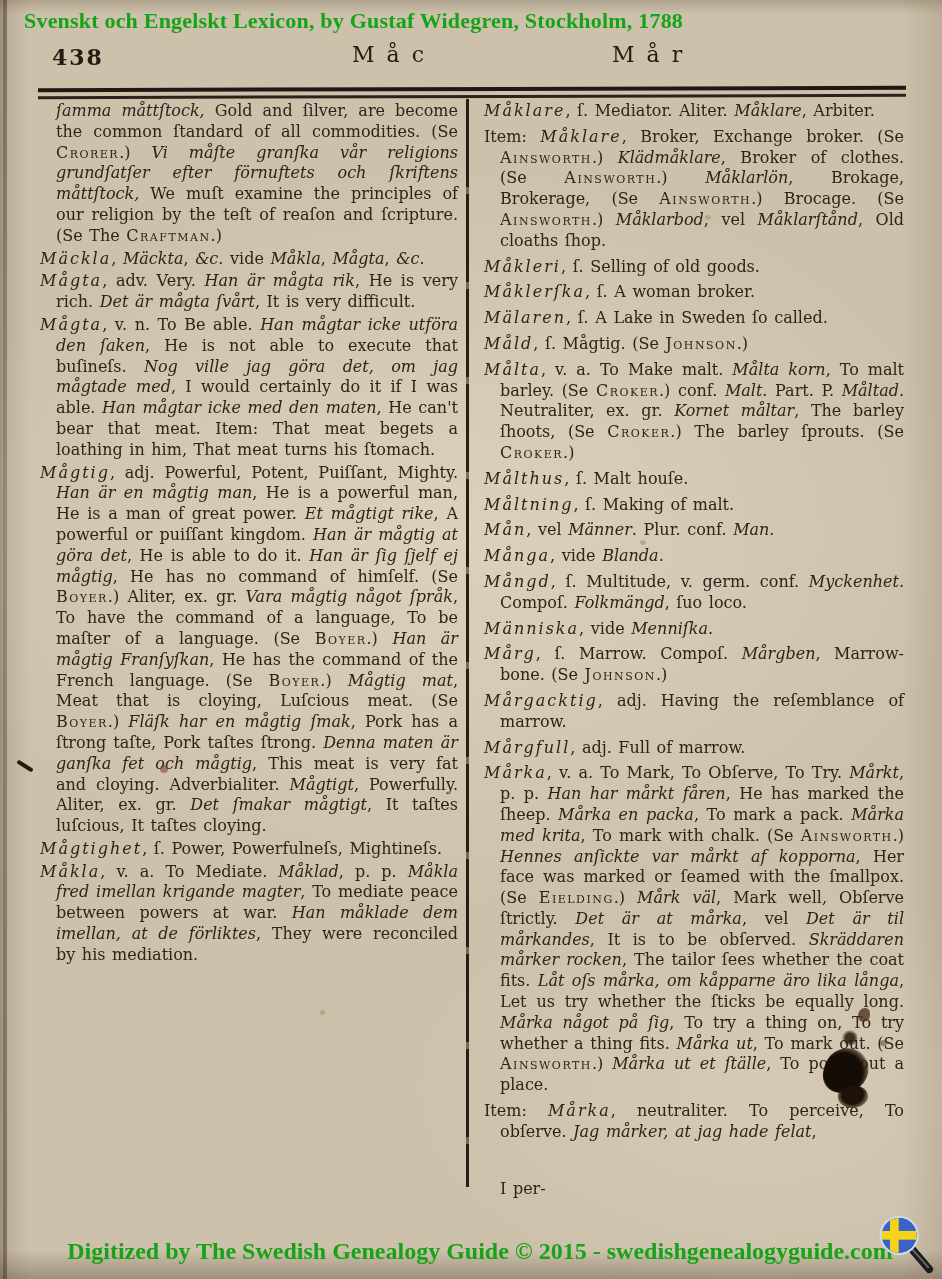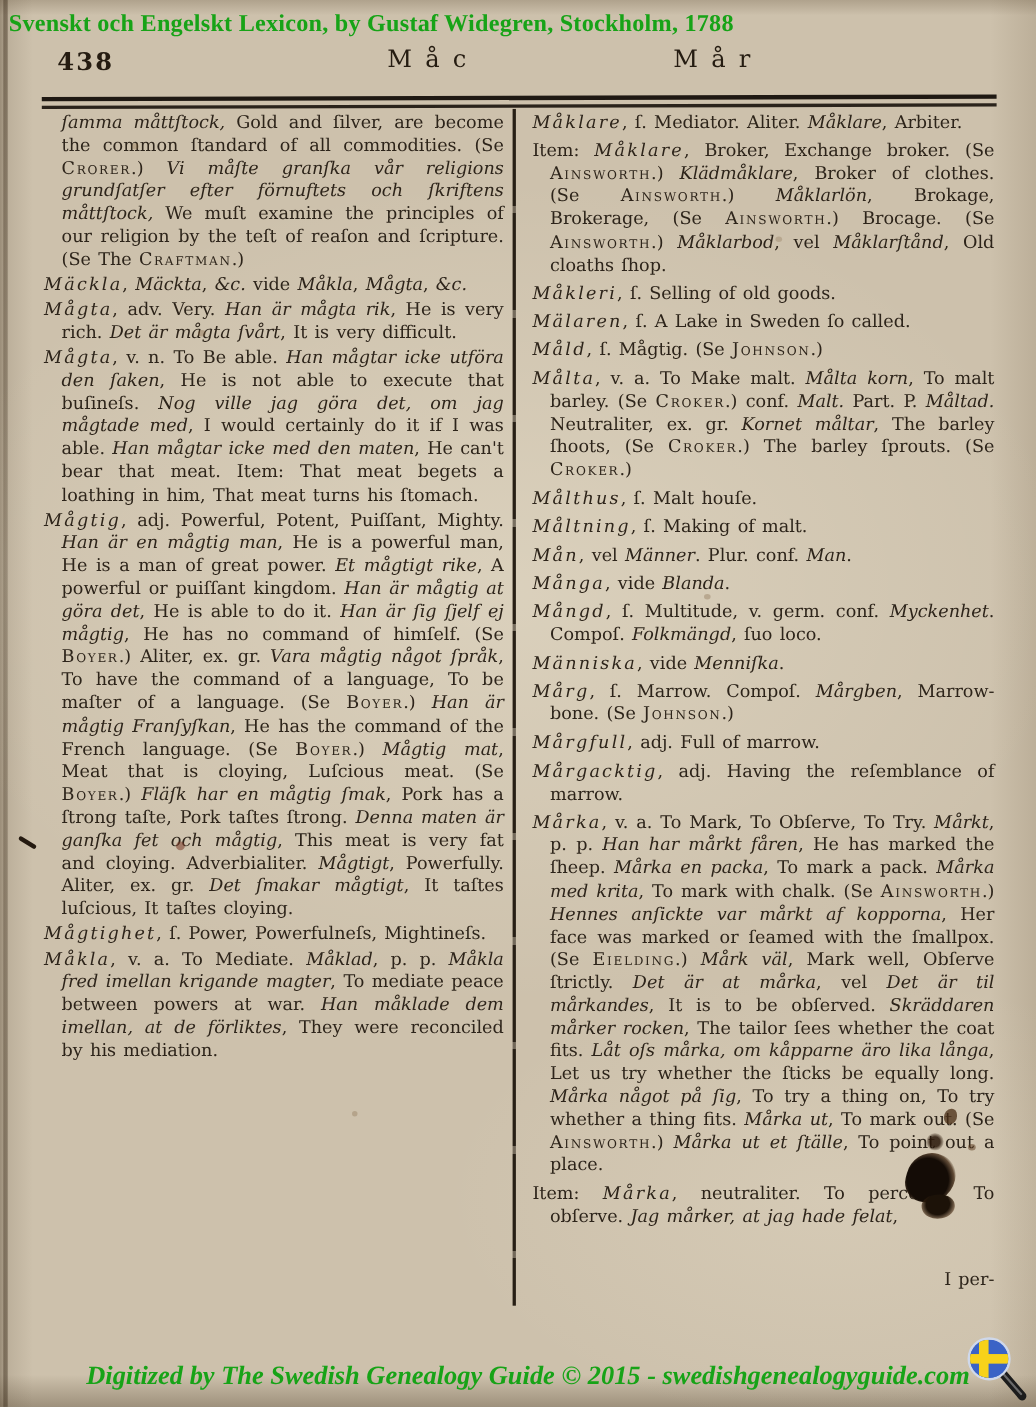--- a/index.html
+++ b/index.html
@@ -31,37 +31,37 @@
            background:radial-gradient(ellipse at 50% 40%, #1c1208 0 50%, rgba(70,42,18,0.6) 72%, rgba(70,42,18,0) 80%);
            border-radius:45% 55% 50% 60%; transform:rotate(-10deg); }
   .blot3 { position:absolute; left:842px; top:1030px; width:16px; height:16px;
            background:radial-gradient(circle, rgba(40,22,8,0.85) 0 40%, rgba(40,22,8,0) 75%); border-radius:50%; }
   
   .crease { position:absolute; left:3px; top:0; width:4px; height:1279px;
             background:linear-gradient(180deg, rgba(60,45,28,0.45), rgba(60,45,28,0.25) 40%, rgba(60,45,28,0.45)); }
   .margin-mark { position:absolute; left:16px; top:764px; width:18px; height:4px;
                  background:#241a10; transform:rotate(32deg); border-radius:2px; }
 
-  .banner { position:absolute; left:8px; top:8px; font-family:"Liberation Serif", serif;
+  .banner { position:absolute; left:24px; top:8px; font-family:"Liberation Serif", serif;
             font-weight:bold; font-size:22px; letter-spacing:0.2px; }
   .pagenum { position:absolute; left:52px; top:44px; font-size:22px; letter-spacing:2px; color:#251c11;font-weight:bold; }
   .runhead { position:absolute; top:42px; font-size:22px; letter-spacing:12px; color:#251c11; }
   .runhead.l { left:352px; } .runhead.r { left:612px; }
   .double-rule { position:absolute; left:38px; top:87px; width:868px; height:4px;
                  border-top:4px solid #1f1913; border-bottom:3px solid #2a231b; transform:rotate(-0.15deg); }
   .divider { position:absolute; left:466px; top:99px; width:3px; height:1088px;
              background:repeating-linear-gradient(180deg, #271f15 0 88px, rgba(39,31,21,0.55) 88px 95px); }
 
   .col { position:absolute; top:101px; font-size:16px; line-height:20.8px; }
   .col-left { left:40px; width:418px; }
   .col-right { left:484px; width:420px; }
   .entry { margin:0 0 2px; text-indent:-16px; padding-left:16px; text-align:justify; word-spacing:1.5px; }
   .col-right .entry { margin-bottom:5px; }
   .cont { text-indent:0; }
-  .catchword { text-align:right; text-indent:0;margin-top:36px; }
+  .catchword { text-indent:0;margin-top:36px; }
   .seg-h { font-style:italic; letter-spacing:2px; }
   .seg-i { font-style:italic; }
   .seg-c { font-variant:small-caps; letter-spacing:1.5px; }
 
   .footer-text { position:absolute; left:40px; top:1238px; width:880px; text-align:center;
                  font-family:"Liberation Serif", serif; font-weight:bold; font-size:24px; }
   .logo { position:absolute; left:874px; top:1214px; width:62px; height:62px; }
 </style>
 </head>
 <body>
@@ -85,51 +85,52 @@
       <p class="entry"><span class="seg-h">Mågta</span><span class="seg-r">, adv. Very. </span><span class="seg-i">Han är mågta rik</span><span class="seg-r">, He is very rich. </span><span class="seg-i">Det är mågta ſvårt</span><span class="seg-r">, It is very difficult.</span></p>
       <p class="entry"><span class="seg-h">Mågta</span><span class="seg-r">, v. n. To Be able. </span><span class="seg-i">Han mågtar icke utföra den ſaken</span><span class="seg-r">, He is not able to execute that buſineſs. </span><span class="seg-i">Nog ville jag göra det, om jag mågtade med</span><span class="seg-r">, I would certainly do it if I was able. </span><span class="seg-i">Han mågtar icke med den maten</span><span class="seg-r">, He can't bear that meat. Item: That meat begets a loathing in him, That meat turns his ſtomach.</span></p>
       <p class="entry"><span class="seg-h">Mågtig</span><span class="seg-r">, adj. Powerful, Potent, Puiſſant, Mighty. </span><span class="seg-i">Han är en mågtig man</span><span class="seg-r">, He is a powerful man, He is a man of great power. </span><span class="seg-i">Et mågtigt rike</span><span class="seg-r">, A powerful or puiſſant kingdom. </span><span class="seg-i">Han är mågtig at göra det</span><span class="seg-r">, He is able to do it. </span><span class="seg-i">Han är ſig ſjelf ej mågtig</span><span class="seg-r">, He has no command of himſelf. (Se </span><span class="seg-c">Boyer</span><span class="seg-r">.) Aliter, ex. gr. </span><span class="seg-i">Vara mågtig något ſpråk</span><span class="seg-r">, To have the command of a language, To be maſter of a language. (Se </span><span class="seg-c">Boyer</span><span class="seg-r">.) </span><span class="seg-i">Han är mågtig Franſyſkan</span><span class="seg-r">, He has the command of the French language. (Se </span><span class="seg-c">Boyer</span><span class="seg-r">.) </span><span class="seg-i">Mågtig mat</span><span class="seg-r">, Meat that is cloying, Luſcious meat. (Se </span><span class="seg-c">Boyer</span><span class="seg-r">.) </span><span class="seg-i">Fläſk har en mågtig ſmak</span><span class="seg-r">, Pork has a ſtrong taſte, Pork taſtes ſtrong. </span><span class="seg-i">Denna maten är ganſka fet och mågtig</span><span class="seg-r">, This meat is very fat and cloying. Adverbialiter. </span><span class="seg-i">Mågtigt</span><span class="seg-r">, Powerfully. Aliter, ex. gr. </span><span class="seg-i">Det ſmakar mågtigt</span><span class="seg-r">, It taſtes luſcious, It taſtes cloying.</span></p>
       <p class="entry"><span class="seg-h">Mågtighet</span><span class="seg-r">, ſ. Power, Powerfulneſs, Mightineſs.</span></p>
       <p class="entry"><span class="seg-h">Måkla</span><span class="seg-r">, v. a. To Mediate. </span><span class="seg-i">Måklad</span><span class="seg-r">, p. p. </span><span class="seg-i">Måkla fred imellan krigande magter</span><span class="seg-r">, To mediate peace between powers at war. </span><span class="seg-i">Han måklade dem imellan, at de förliktes</span><span class="seg-r">, They were reconciled by his mediation.</span></p>
     </div>
   <div class="col col-right">
       <p class="entry"><span class="seg-h">Måklare</span><span class="seg-r">, ſ. Mediator. Aliter. </span><span class="seg-i">Måklare</span><span class="seg-r">, Arbiter.</span></p>
       <p class="entry item"><span class="seg-r">Item: </span><span class="seg-h">Måklare</span><span class="seg-r">, Broker, Exchange broker. (Se </span><span class="seg-c">Ainsworth</span><span class="seg-r">.) </span><span class="seg-i">Klädmåklare</span><span class="seg-r">, Broker of clothes. (Se </span><span class="seg-c">Ainsworth</span><span class="seg-r">.) </span><span class="seg-i">Måklarlön</span><span class="seg-r">, Brokage, Brokerage, (Se </span><span class="seg-c">Ainsworth</span><span class="seg-r">.) Brocage. (Se </span><span class="seg-c">Ainsworth</span><span class="seg-r">.) </span><span class="seg-i">Måklarbod</span><span class="seg-r">, vel </span><span class="seg-i">Måklarſtånd</span><span class="seg-r">, Old cloaths ſhop.</span></p>
       <p class="entry"><span class="seg-h">Måkleri</span><span class="seg-r">, ſ. Selling of old goods.</span></p>
+      <p class="entry"><span class="seg-h">Måklerſka</span><span class="seg-r">, ſ. A woman broker.</span></p>
       <p class="entry"><span class="seg-h">Mälaren</span><span class="seg-r">, ſ. A Lake in Sweden ſo called.</span></p>
       <p class="entry"><span class="seg-h">Måld</span><span class="seg-r">, ſ. Mågtig. (Se </span><span class="seg-c">Johnson</span><span class="seg-r">.)</span></p>
       <p class="entry"><span class="seg-h">Målta</span><span class="seg-r">, v. a. To Make malt. </span><span class="seg-i">Målta korn</span><span class="seg-r">, To malt barley. (Se </span><span class="seg-c">Croker</span><span class="seg-r">.) conf. </span><span class="seg-i">Malt.</span><span class="seg-r"> Part. P. </span><span class="seg-i">Måltad.</span><span class="seg-r"> Neutraliter, ex. gr. </span><span class="seg-i">Kornet måltar</span><span class="seg-r">, The barley ſhoots, (Se </span><span class="seg-c">Croker</span><span class="seg-r">.) The barley ſprouts. (Se </span><span class="seg-c">Croker</span><span class="seg-r">.)</span></p>
       <p class="entry"><span class="seg-h">Målthus</span><span class="seg-r">, ſ. Malt houſe.</span></p>
       <p class="entry"><span class="seg-h">Måltning</span><span class="seg-r">, ſ. Making of malt.</span></p>
       <p class="entry"><span class="seg-h">Mån</span><span class="seg-r">, vel </span><span class="seg-i">Männer</span><span class="seg-r">. Plur. conf. </span><span class="seg-i">Man</span><span class="seg-r">.</span></p>
       <p class="entry"><span class="seg-h">Många</span><span class="seg-r">, vide </span><span class="seg-i">Blanda</span><span class="seg-r">.</span></p>
       <p class="entry"><span class="seg-h">Mångd</span><span class="seg-r">, ſ. Multitude, v. germ. conf. </span><span class="seg-i">Myckenhet</span><span class="seg-r">. Compoſ. </span><span class="seg-i">Folkmängd</span><span class="seg-r">, ſuo loco.</span></p>
       <p class="entry"><span class="seg-h">Människa</span><span class="seg-r">, vide </span><span class="seg-i">Menniſka</span><span class="seg-r">.</span></p>
       <p class="entry"><span class="seg-h">Mårg</span><span class="seg-r">, ſ. Marrow. Compoſ. </span><span class="seg-i">Mårgben</span><span class="seg-r">, Marrow-bone. (Se </span><span class="seg-c">Johnson</span><span class="seg-r">.)</span></p>
+      <p class="entry"><span class="seg-h">Mårgacktig</span><span class="seg-r">, adj. Having the reſemblance of marrow.</span></p>
       <p class="entry"><span class="seg-h">Mårgfull</span><span class="seg-r">, adj. Full of marrow.</span></p>
-      <p class="entry"><span class="seg-h">Mårgacktig</span><span class="seg-r">, adj. Having the reſemblance of marrow.</span></p>
       <p class="entry"><span class="seg-h">Mårka</span><span class="seg-r">, v. a. To Mark, To Obſerve, To Try. </span><span class="seg-i">Mårkt</span><span class="seg-r">, p. p. </span><span class="seg-i">Han har mårkt fåren</span><span class="seg-r">, He has marked the ſheep. </span><span class="seg-i">Mårka en packa</span><span class="seg-r">, To mark a pack. </span><span class="seg-i">Mårka med krita</span><span class="seg-r">, To mark with chalk. (Se </span><span class="seg-c">Ainsworth</span><span class="seg-r">.) </span><span class="seg-i">Hennes anſickte var mårkt af kopporna</span><span class="seg-r">, Her face was marked or ſeamed with the ſmallpox. (Se </span><span class="seg-c">Eielding</span><span class="seg-r">.) </span><span class="seg-i">Mårk väl</span><span class="seg-r">, Mark well, Obſerve ſtrictly. </span><span class="seg-i">Det är at mårka</span><span class="seg-r">, vel </span><span class="seg-i">Det är til mårkandes</span><span class="seg-r">, It is to be obſerved. </span><span class="seg-i">Skräddaren mårker rocken</span><span class="seg-r">, The tailor ſees whether the coat fits. </span><span class="seg-i">Låt oſs mårka, om kåpparne äro lika långa</span><span class="seg-r">, Let us try whether the ſticks be equally long. </span><span class="seg-i">Mårka något på ſig</span><span class="seg-r">, To try a thing on, To try whether a thing fits. </span><span class="seg-i">Mårka ut</span><span class="seg-r">, To mark out. (Se </span><span class="seg-c">Ainsworth</span><span class="seg-r">.) </span><span class="seg-i">Mårka ut et ſtälle</span><span class="seg-r">, To point out a place.</span></p>
       <p class="entry item"><span class="seg-r">Item: </span><span class="seg-h">Mårka</span><span class="seg-r">, neutraliter. To perceive, To obſerve. </span><span class="seg-i">Jag mårker, at jag hade felat</span><span class="seg-r">,</span></p>
       <p class="entry catchword"><span class="seg-r">I per-</span></p>
     </div>
 
   <div class="speck s1"></div>
   <div class="speck s2"></div>
   <div class="speck s3"></div>
   <div class="speck s4"></div>
   <div class="speck s5"></div>
   <div class="speck s6"></div>
   <div class="speck s7"></div>
   <div class="speck s8"></div>
   <div class="blot1"></div>
   <div class="blot2"></div>
   <div class="blot3"></div>
   <div class="margin-mark"></div>
 
-  <div class="footer-text" style="color: rgb(23, 163, 23); font-style: italic;">Digitized by The Swedish Genealogy Guide © 2015 - swedishgenealogyguide.com</div>
+  <div class="footer-text" style="color: rgb(23, 163, 23);">Digitized by The Swedish Genealogy Guide © 2015 - swedishgenealogyguide.com</div>
 
   <div class="logo">
     <svg viewBox="0 0 64 64" width="62" height="62">
       <defs>
         <clipPath id="lens">
             <circle cx="26" cy="22" r="18"></circle>
           </clipPath>
       </defs>
       <line x1="39" y1="36" x2="57" y2="57" stroke="#1c1c1c" stroke-width="8" stroke-linecap="round"></line>
       <line x1="40" y1="37" x2="56" y2="55" stroke="#6a6a6a" stroke-width="2" stroke-linecap="round"></line>

